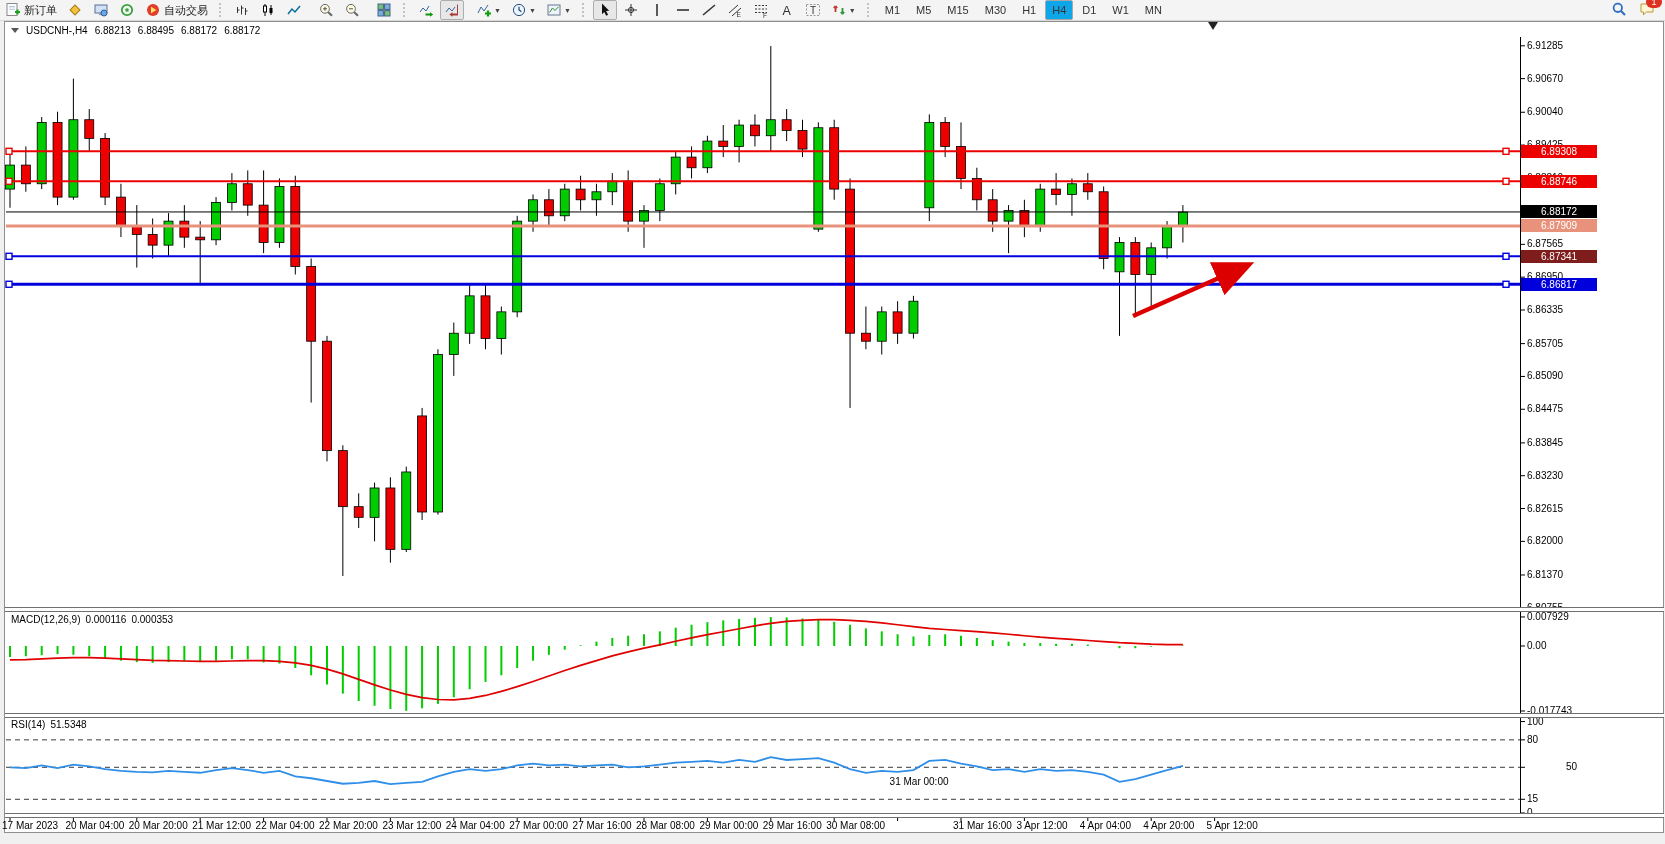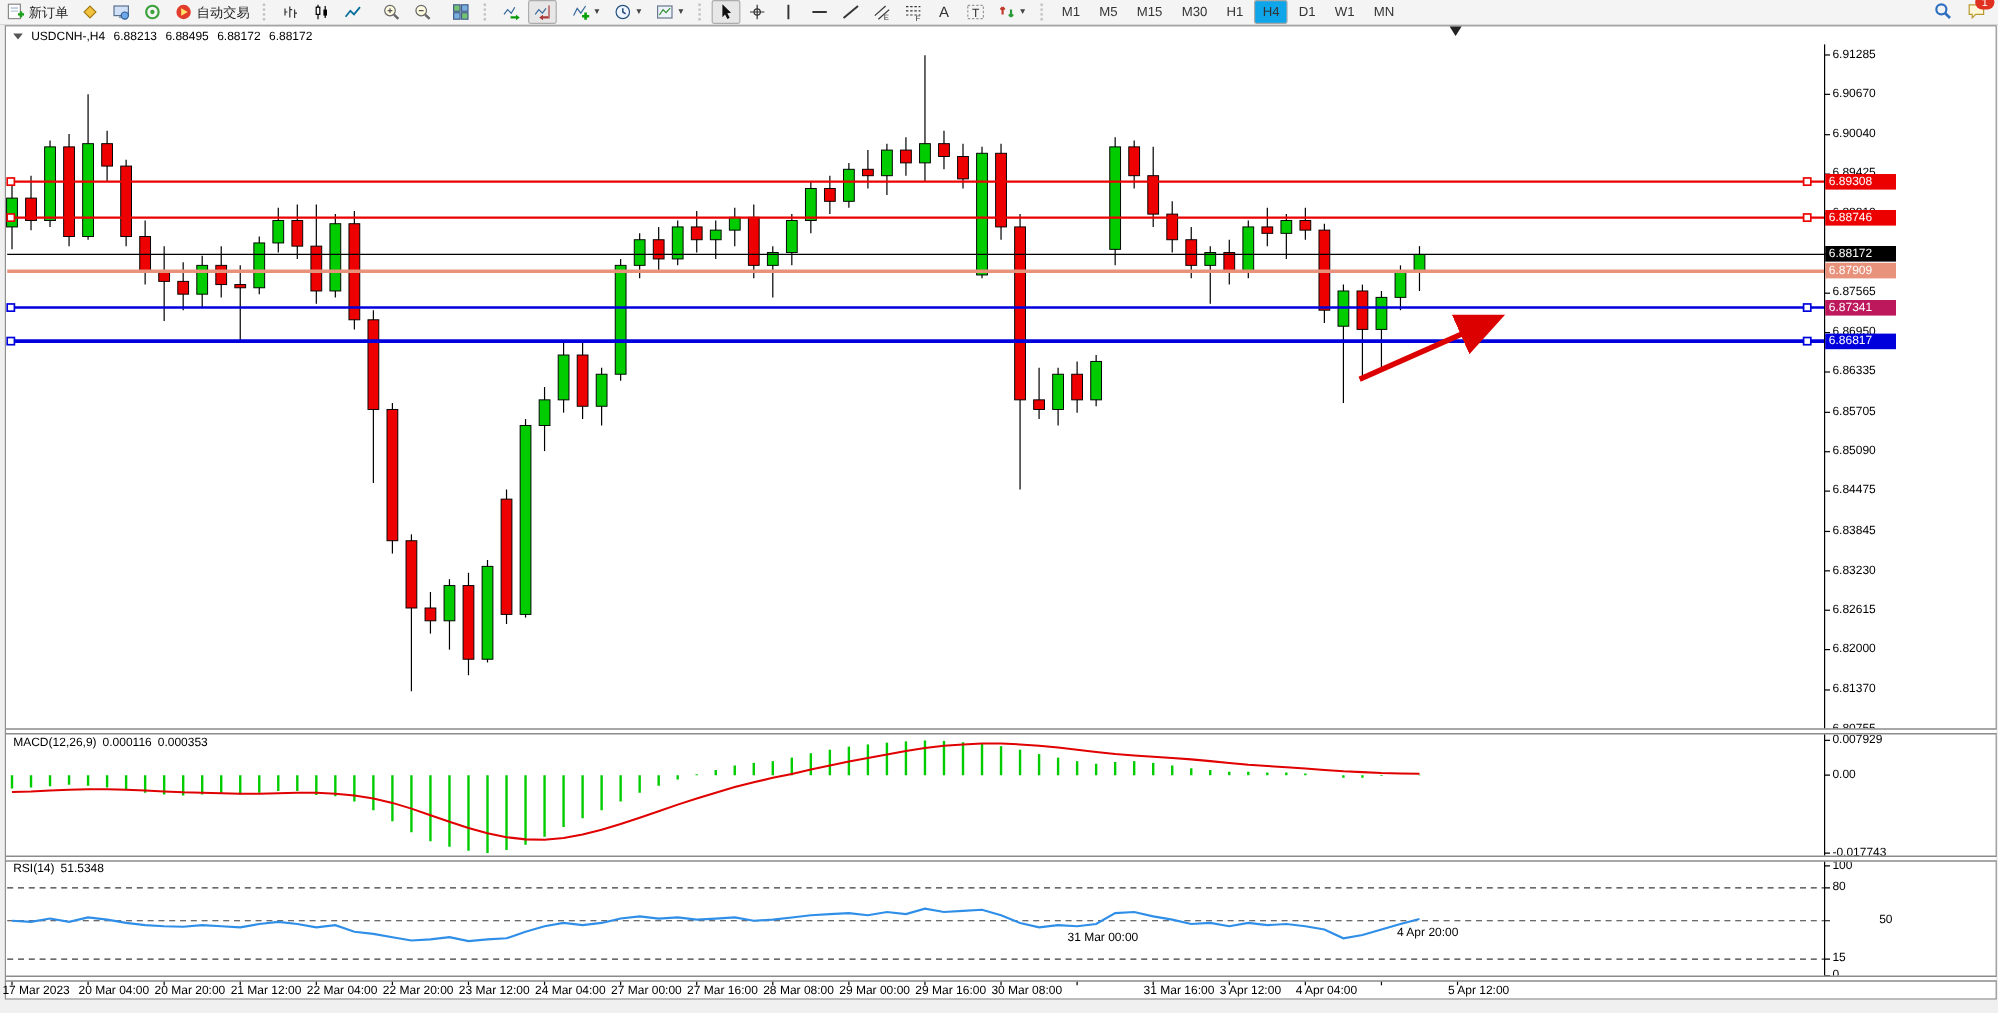--- a/index.html
+++ b/index.html
@@ -46,21 +46,21 @@
   .sep{
     position:absolute;left:5px;width:1659px;height:3px;background:#fff;
     border-top:1px solid #6f6f6f;border-bottom:1px solid #6f6f6f;z-index:20;
   }
   .axis-line{position:absolute;left:1520px;top:37px;width:1px;height:780px;background:#000;z-index:5;}
   .plabel{position:absolute;font-size:10px;color:#000;z-index:30;white-space:nowrap;}
   .plabel span{margin-right:5px;}
   #plot{position:absolute;left:0;top:0;z-index:10;}
   .badge{
     position:absolute;left:1521px;width:56px;height:13px;color:#fff;font-size:10px;
-    line-height:13px;padding-left:3px;z-index:25;white-space:nowrap;
+    line-height:13px;padding-left:20px;z-index:25;white-space:nowrap;
   }
   .statusbar{position:absolute;left:0;top:834px;width:1665px;height:10px;background:#f0f0f0;}
 </style>
 </head>
 <body>
 
 <div class="app">
 
   <div class="toolbar" id="toolbar">
       <div class="tb-btn">
@@ -681,38 +681,38 @@
       <div style="position: absolute; left: 1527px; top: 704.993px; font-size: 10px; z-index: 15;">-0.017743</div>
       <div style="position: absolute; left: 1527px; top: 715.571px; font-size: 10px; z-index: 15;">100</div>
       <div style="position: absolute; left: 1527px; top: 733.857px; font-size: 10px; z-index: 15;">80</div>
       <div style="position: absolute; left: 1527px; top: 761.286px; font-size: 10px; z-index: 15; padding-left: 39px;">50</div>
       <div style="position: absolute; left: 1527px; top: 793.286px; font-size: 10px; z-index: 15;">15</div>
       <div style="position: absolute; left: 1527px; top: 807px; font-size: 10px; z-index: 15;">0</div>
       <div class="badge" style="position: absolute; left: 1521px; top: 144.82px; z-index: 25; background: rgb(236, 0, 0);">6.89308</div>
       <div class="badge" style="position: absolute; left: 1521px; top: 174.815px; z-index: 25; background: rgb(236, 0, 0);">6.88746</div>
       <div class="badge" style="position: absolute; left: 1521px; top: 205.449px; z-index: 25; background: rgb(0, 0, 0);">6.88172</div>
       <div class="badge" style="position: absolute; left: 1521px; top: 219.486px; z-index: 25; background: rgb(232, 146, 124);">6.87909</div>
-      <div class="badge" style="position: absolute; left: 1521px; top: 249.801px; z-index: 25; background: #be185d;">6.87341</div>
+      <div class="badge" style="position: absolute; left: 1521px; top: 249.801px; z-index: 25; background: #7f1d1d;">6.87341</div>
       <div class="badge" style="position: absolute; left: 1521px; top: 277.767px; z-index: 25; background: rgb(0, 0, 220);">6.86817</div>
       <div style="position: absolute; left: 2px; top: 820px; font-size: 10px; z-index: 15;">17 Mar 2023</div>
       <div style="position: absolute; left: 65.4px; top: 820px; font-size: 10px; z-index: 15;">20 Mar 04:00</div>
       <div style="position: absolute; left: 128.8px; top: 820px; font-size: 10px; z-index: 15;">20 Mar 20:00</div>
       <div style="position: absolute; left: 192.2px; top: 820px; font-size: 10px; z-index: 15; text-align: right;">21 Mar 12:00</div>
       <div style="position: absolute; left: 255.6px; top: 820px; font-size: 10px; z-index: 15;">22 Mar 04:00</div>
       <div style="position: absolute; left: 319px; top: 820px; font-size: 10px; z-index: 15;">22 Mar 20:00</div>
       <div style="position: absolute; left: 382.4px; top: 820px; font-size: 10px; z-index: 15;">23 Mar 12:00</div>
       <div style="position: absolute; left: 445.8px; top: 820px; font-size: 10px; z-index: 15;">24 Mar 04:00</div>
       <div style="position: absolute; left: 509.2px; top: 820px; font-size: 10px; z-index: 15;">27 Mar 00:00</div>
       <div style="position: absolute; left: 572.6px; top: 820px; font-size: 10px; z-index: 15;">27 Mar 16:00</div>
       <div style="position: absolute; left: 636px; top: 820px; font-size: 10px; z-index: 15; text-align: center;">28 Mar 08:00</div>
       <div style="position: absolute; left: 699.4px; top: 820px; font-size: 10px; z-index: 15;">29 Mar 00:00</div>
       <div style="position: absolute; left: 762.8px; top: 820px; font-size: 10px; z-index: 15;">29 Mar 16:00</div>
       <div style="position: absolute; left: 826.2px; top: 820px; font-size: 10px; z-index: 15;">30 Mar 08:00</div>
       <div style="position: absolute; left: 889.6px; top: 776px; font-size: 10px; z-index: 15; text-align: center;">31 Mar 00:00</div>
       <div style="position: absolute; left: 953px; top: 820px; font-size: 10px; z-index: 15;">31 Mar 16:00</div>
       <div style="position: absolute; left: 1016.4px; top: 820px; font-size: 10px; z-index: 15;">3 Apr 12:00</div>
       <div style="position: absolute; left: 1079.8px; top: 820px; font-size: 10px; z-index: 15;">4 Apr 04:00</div>
-      <div style="position: absolute; left: 1143.2px; top: 772px; font-size: 10px; z-index: 15; margin-left: 21px;">4 Apr 20:00</div>
+      <div style="position: absolute; left: 1143.2px; top: 820px; font-size: 10px; z-index: 15;">4 Apr 20:00</div>
       <div style="position: absolute; left: 1206.6px; top: 820px; font-size: 10px; z-index: 15;">5 Apr 12:00</div>
     </div>
 
   <div class="statusbar"></div>
 </div>
 
 </body></html>

